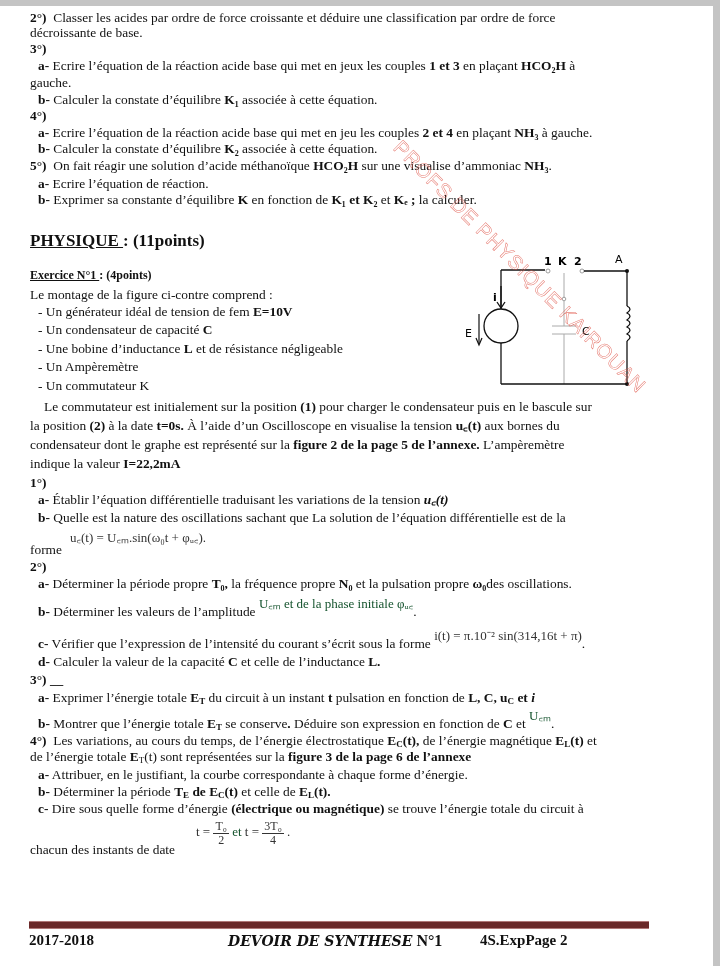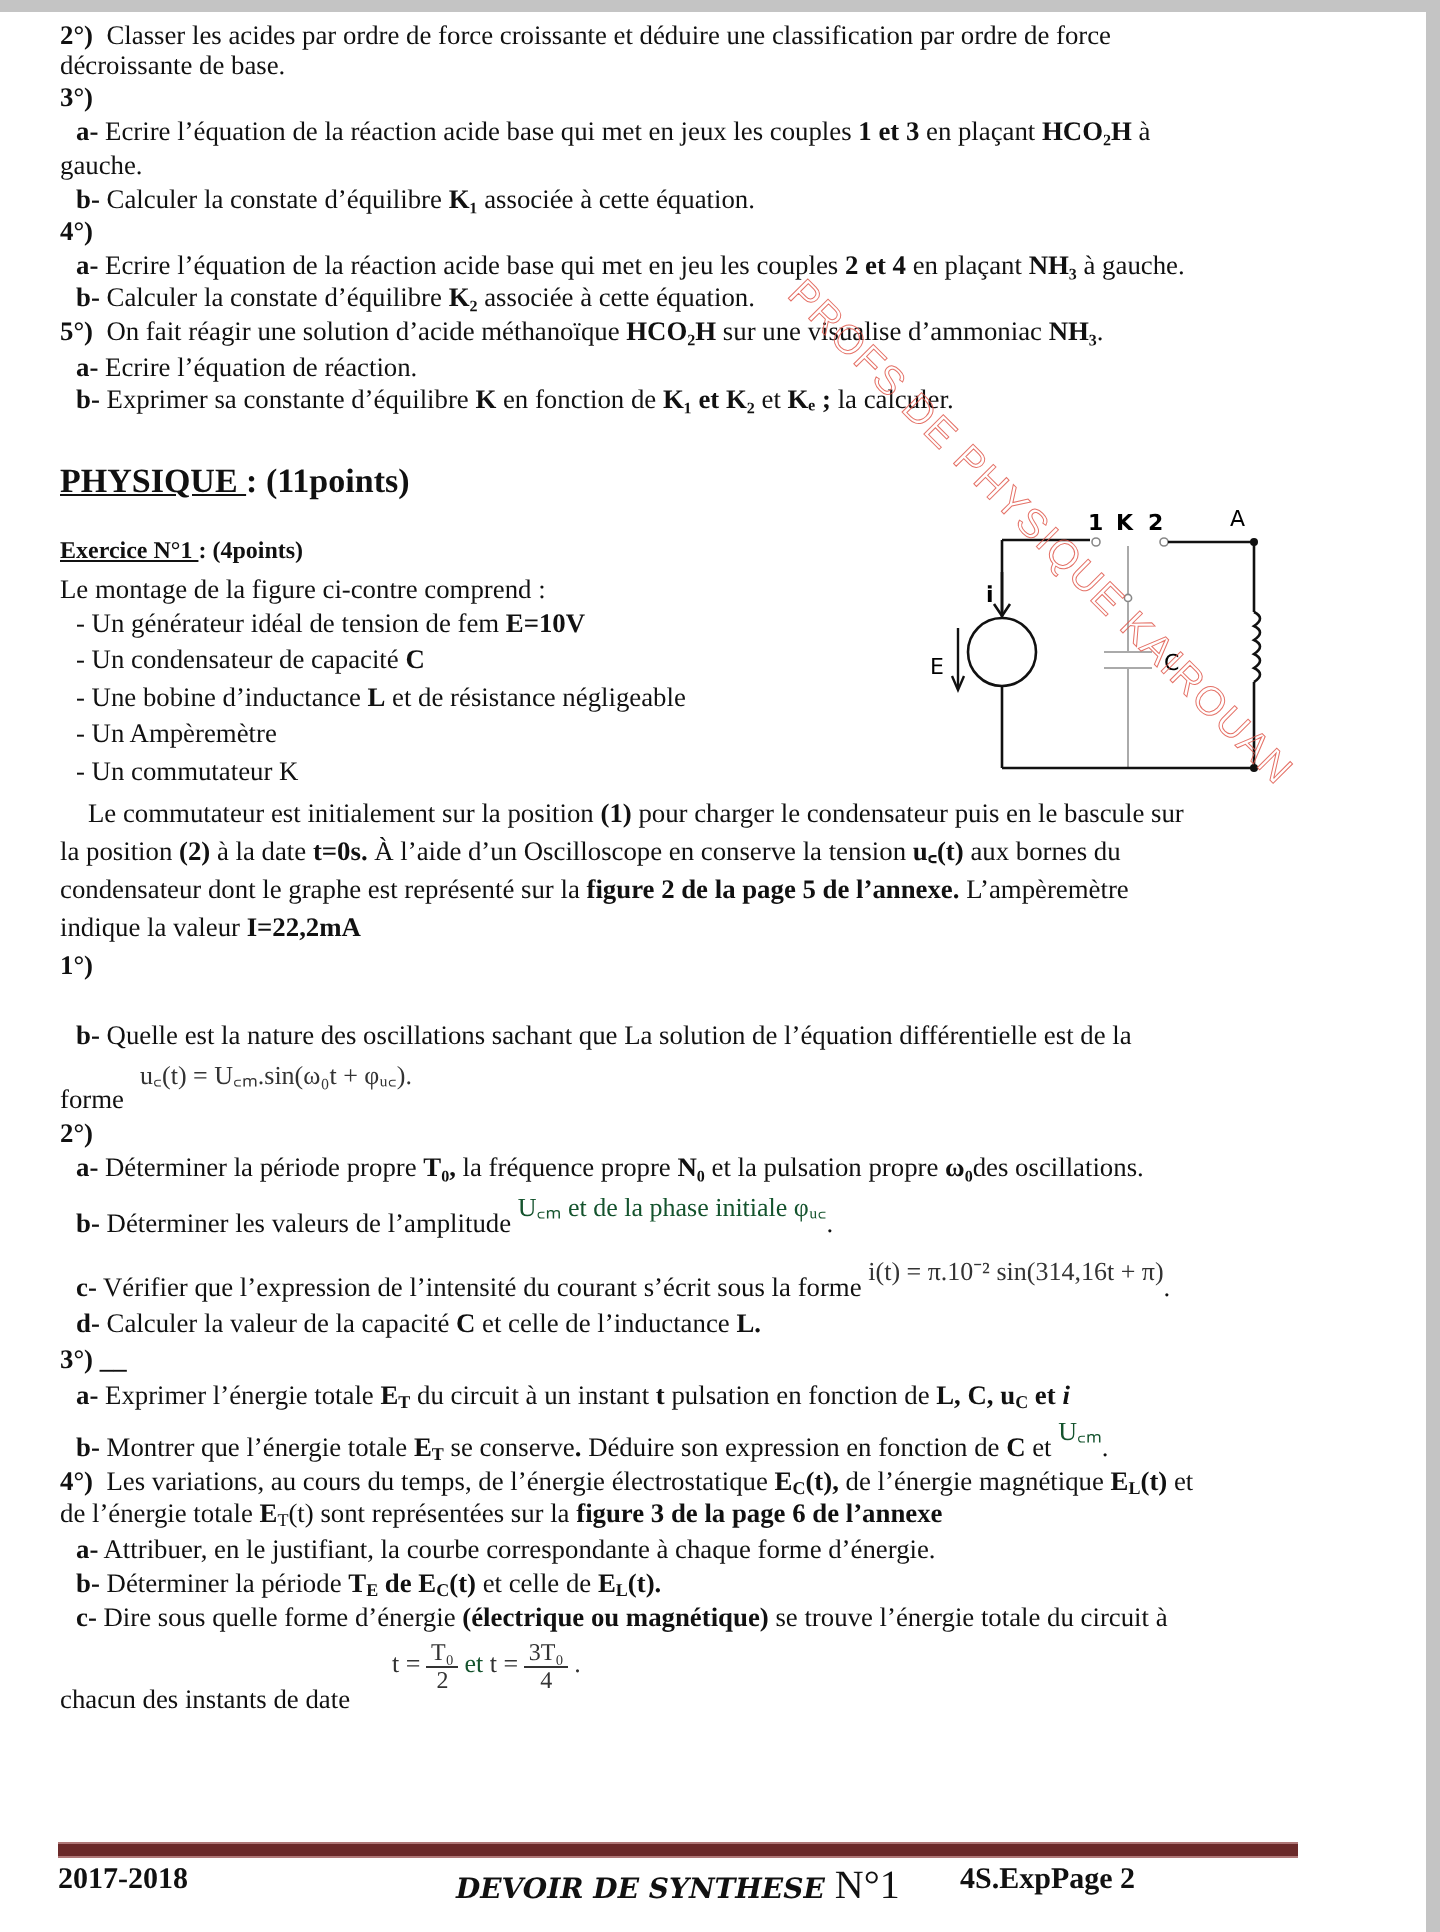--- a/index.html
+++ b/index.html
@@ -121,30 +121,33 @@
     <text x="160" y="17" font-size="11">A</text>
     <text x="38" y="55" font-size="11" font-weight="bold">i</text>
     <text x="10" y="91" font-size="11">E</text>
     <text x="127" y="89" font-size="11">C</text>
   </svg>
 
   <div class="ln" style="top:393px; left:44px">
     <span>Le commutateur est initialement sur la position </span><b>(1)</b><span> pour charger le condensateur puis en le bascule sur</span>
   </div>
   <div class="ln" style="top:412px">
-    <span>la  position </span><b>(2)</b><span> à la date </span><b>t=0s.</b><span> À l’aide  d’un Oscilloscope en conserve la tension </span><b>u꜀(t)</b><span> aux bornes du</span>
+    <span>la  position </span><b>(2)</b><span> à la date </span><b>t=0s.</b><span> À l’aide  d’un Oscilloscope en visualise la tension </span><b>u꜀(t)</b><span> aux bornes du</span>
   </div>
   <div class="ln" style="top:431px">
     <span>condensateur dont le graphe est représenté sur la </span><b>figure 2 de la page 5 de l’annexe.</b><span>  L’ampèremètre</span>
   </div>
   <div class="ln" style="top:450px">
     <span>indique la valeur </span><b>I=22,2mA</b>
   </div>
 
   <div class="ln b" style="top:469px">1°)</div>
+  <div class="ln ind" style="top:486px">
+    <b>a-</b> <span>Établir l’équation différentielle traduisant les variations de la tension </span><b style="font-style:italic">u꜀(t)</b>
+  </div>
   <div class="ln ind" style="top:504px">
     <b>b-</b> <span>Quelle est la nature des oscillations sachant que La solution de l’équation différentielle est de la</span>
   </div>
   <div class="ln" style="top:536px">forme</div>
   <div class="ln math" style="top:524px; left:70px">
     <span>u꜀(t) = U꜀ₘ.sin(ω₀t + φᵤ꜀)</span><span>.</span>
   </div>
 
   <div class="ln b" style="top:553px">2°)</div>
   <div class="ln ind" style="top:570px">
@@ -193,16 +196,16 @@
     <span>t =</span>
     <span class="frac"><span class="num">3T₀</span><span class="den">4</span></span>
     <span>.</span>
   </div>
 
   <div class="wm">PROFS DE PHYSIQUE KAIROUAN</div>
 
   <div class="footer-line"></div>
   <div class="footer" style="left:29px">2017-2018</div>
   <div class="footer" style="left:228px">
-    <span class="footer-title">DEVOIR DE SYNTHESE</span><span style="font-weight:normal;font-size:20px"> N°1</span>
+    <span class="footer-title">DEVOIR DE SYNTHESE</span><span style="font-weight:bold;font-size:16px"> N°1</span>
   </div>
   <div class="footer" style="left:480px">4S.ExpPage 2</div>
 </div>
 
 </body></html>

